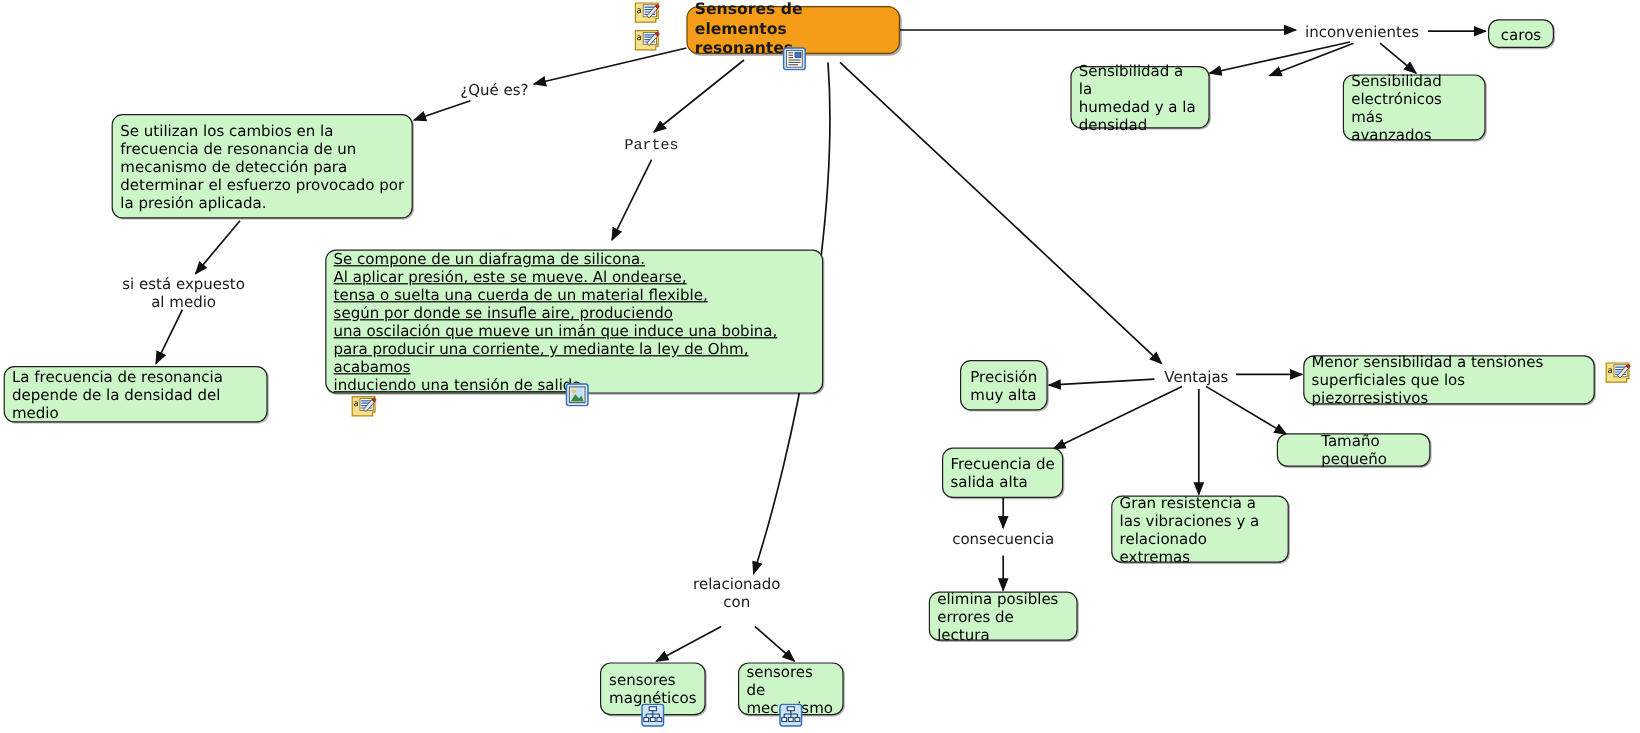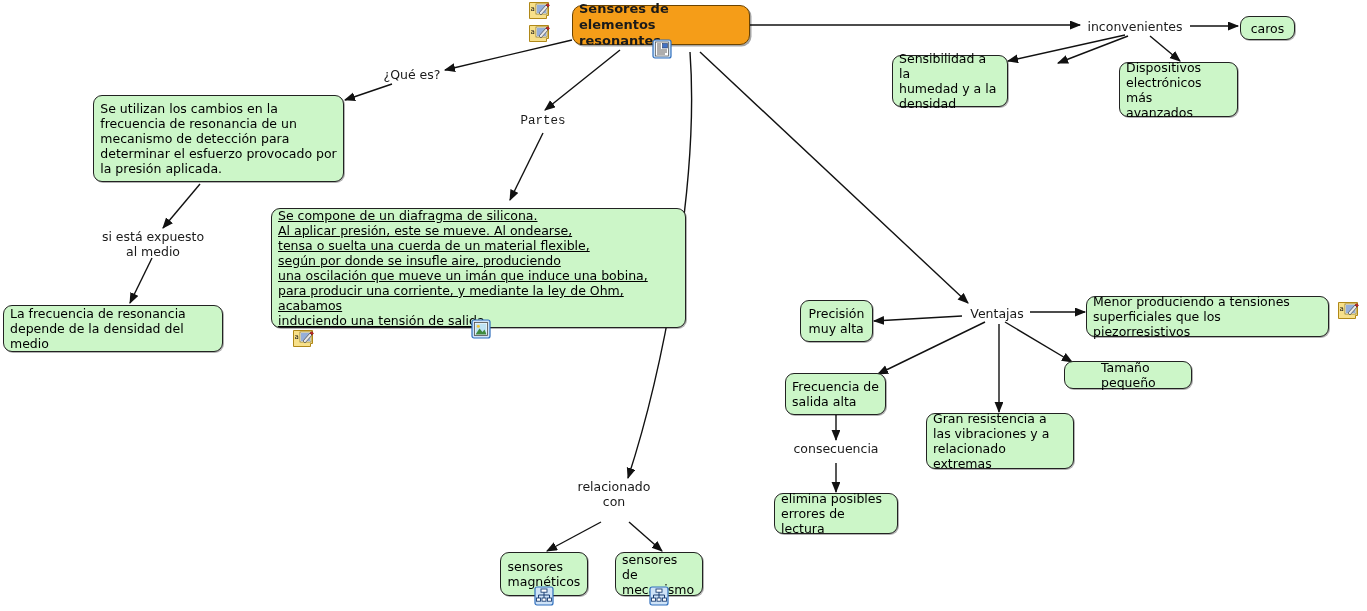--- a/index.html
+++ b/index.html
@@ -152,28 +152,28 @@
 para producir una corriente, y mediante la ley de Ohm, acabamos
 induciendo una tensión de salida</div>
 
   <div class="node" style="left:1240px; top:16px; width:55px; height:24px;">caros</div>
 
   <div class="node" style="left:892px; top:55px; width:116px; height:52px;">Sensibilidad a la
 humedad y a la
 densidad</div>
 
 
-  <div class="node" style="left:1119px; top:62px; width:119px; height:55px;">Dispositivos
+  <div class="node" style="left:1119px; top:62px; width:119px; height:55px;">Sensibilidad
 electrónicos más
 avanzados</div>
 
   <div class="node" style="left:800px; top:300px; width:73px; height:42px;">Precisión
 muy alta</div>
 
-  <div class="node" style="left:1086px; top:296px; width:243px; height:41px;">Menor produciendo a tensiones
+  <div class="node" style="left:1086px; top:296px; width:243px; height:41px;">Menor sensibilidad a tensiones
 superficiales que los piezorresistivos</div>
 
   <div class="node" style="left:1064px; top:361px; width:128px; height:28px;padding-left:36px;">Tamaño pequeño</div>
 
   <div class="node" style="left:785px; top:373px; width:101px; height:42px;">Frecuencia de
 salida alta</div>
 
   <div class="node" style="left:926px; top:413px; width:148px; height:56px;">Gran resistencia a
 las vibraciones y a
 relacionado extremas</div>

